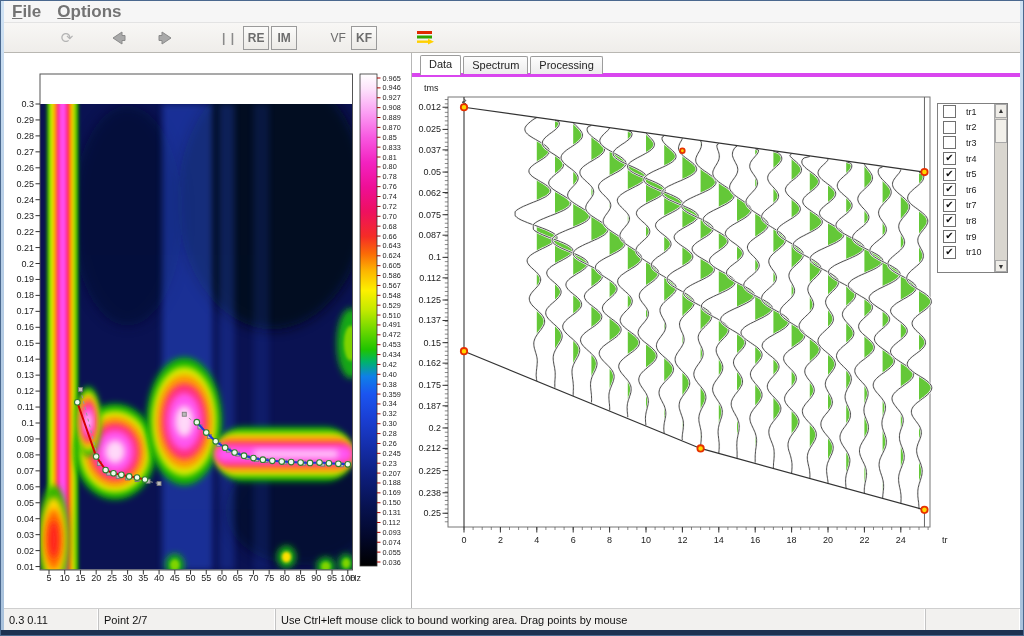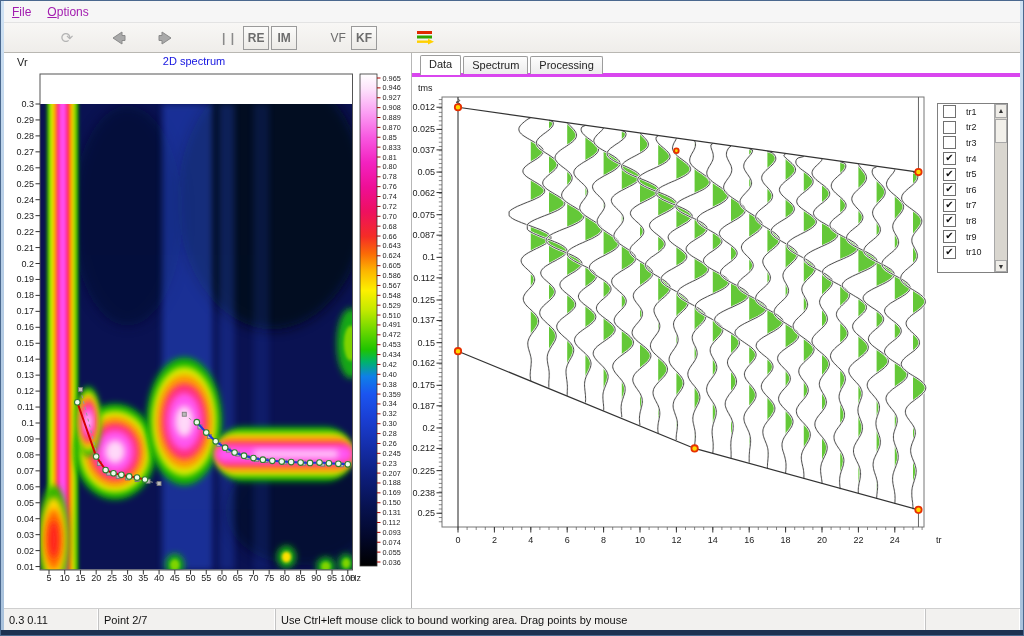--- a/index.html
+++ b/index.html
@@ -7,21 +7,21 @@
          padding:0 3px;background:linear-gradient(#cfe2f4,#b9d0e8 30%,#a9c2dc);display:flex;flex-direction:column;overflow:hidden;}
   .titlebar{height:29px;display:flex;align-items:center;position:relative;}
   .app-icon{width:16px;height:16px;margin:0 5px 0 4px;}
   .title{font-size:12px;color:#111;letter-spacing:.2px;}
   .winbtns{position:absolute;top:-1px;right:6px;display:flex;}
   .wbtn{width:29px;height:19px;display:flex;align-items:center;justify-content:center;
         border:1px solid #3f5a78;border-top:none;background:linear-gradient(#fdfdfd,#d9e6f2 45%,#bdd2e6);cursor:default;}
   .wbtn.min{border-radius:0 0 0 3px;}
   .wbtn.close{width:45px;background:linear-gradient(#e8a498,#d66a50 45%,#bc3f24);border-color:#7c2012;border-radius:0 0 3px 0;}
   .menubar{height:21px;background:#f6f6f6;display:flex;align-items:center;border-bottom:1px solid #e3e3e3;}
-  .menuitem{display:inline-block;padding:2px 8px;font-size:12px;color:#a21caf;}
+  .menuitem{display:inline-block;padding:2px 8px;font-size:17px;color:#737373;font-weight:bold;}
   .menuitem::first-letter{text-decoration:underline;}
   .toolbar{height:29px;background:linear-gradient(#f8f7f5,#efedea);border-bottom:1px solid #b9b7b2;
            display:flex;align-items:center;}
   .tbtn{display:flex;align-items:center;justify-content:center;width:26px;height:24px;margin:0 2px;}
   .tbtn.refresh{margin-left:50px;color:#b4b4b4;font-size:15px;}
   .tbtn.nav{margin-left:22px;}
   .tlabel{color:#8a8a8a;font-size:12px;font-weight:bold;margin-left:40px;letter-spacing:1px;}
   .tbox{display:flex;align-items:center;justify-content:center;min-width:24px;height:22px;margin:0 1px;
         border:1px solid #9a9a9a;background:linear-gradient(#fbfbfa,#eceae6);font-size:12px;font-weight:bold;color:#6d6d6d;}
   .tflat{display:flex;align-items:center;justify-content:center;min-width:24px;height:22px;margin-left:28px;
@@ -32,21 +32,21 @@
   .lp-header{height:17px;position:relative;}
   .vr{position:absolute;left:13px;top:3px;font-size:11px;color:#222;}
   .sp-title{position:absolute;left:0;width:380px;text-align:center;top:2px;font-size:11px;color:#1414e0;}
   .right-panel{flex:1;position:relative;background:#fff;}
   .tabbar{height:20px;display:flex;align-items:flex-end;padding-left:8px;border-bottom:4px solid #d946ef;position:relative;}
   .tab{font-size:11px;color:#222;padding:2px 8px 3px 8px;border:1px solid #9c9c9c;border-bottom:none;
        background:linear-gradient(#fdfdfd,#ececec);margin-right:2px;border-radius:2px 2px 0 0;position:relative;top:1px;}
   .tab.active{background:#fff;padding-bottom:5px;top:2px;z-index:2;}
   .tabpage{position:relative;height:508px;}
   #spectrum{position:absolute;left:1px;top:17px;}
-  #gather{position:absolute;left:0;top:2px;}
+  #gather{position:absolute;left:6px;top:2px;}
   #tracebox{position:absolute;top:26px;right:12px;width:69px;height:168px;border:1px solid #808080;background:#fff;}
   .trow{display:flex;align-items:center;height:15.6px;padding-left:5px;}
   .cb{width:11px;height:11px;border:1px solid #707070;background:#fff;font-size:10px;line-height:10px;
       text-align:center;color:#111;flex:0 0 auto;}
   .tlbl{font-size:9px;color:#222;margin-left:10px;}
   .sb{position:absolute;top:0;right:0;width:12px;height:100%;background:#d9d6cf;border-left:1px solid #a8a8a8;}
   .sbbtn{height:12px;font-size:7px;line-height:12px;text-align:center;color:#333;background:#efede8;border:1px solid #a8a8a8;}
   .sbthumb{height:22px;background:#f2f0ea;border:1px solid #a8a8a8;margin-top:1px;}
   .sbdown{position:absolute;bottom:0;width:100%;box-sizing:border-box;}
   .statusbar{height:21px;background:#f2f1ef;border-top:1px solid #cfcfcf;display:flex;align-items:stretch;font-size:11px;color:#111;}
@@ -90,24 +90,20 @@
         <rect x="1" y="1" width="15" height="3" fill="#e02800"></rect>
         <rect x="1" y="5.5" width="15" height="3" fill="#2fa400"></rect>
         <rect x="1" y="10.5" width="11" height="2.4" fill="#ffd000"></rect>
         <polygon points="12,8.8 18,11.7 12,14.6" fill="#ffd000"></polygon>
       </svg>
     </span>
   </div>
 
   <div class="content">
     <div class="left-panel">
-      <div class="lp-header">
-        <span class="vr">Vr</span>
-        <span class="sp-title">2D spectrum</span>
-      </div>
       <div id="spectrum"><svg width="405" height="512" viewBox="0 0 405 512">
             <defs>
               <linearGradient id="cbG" x1="0" y1="0" x2="0" y2="1">
                 <stop offset="0%" stop-color="#ffffff"></stop>
                 <stop offset="3%" stop-color="#fde3fb"></stop>
                 <stop offset="8%" stop-color="#fb9df3"></stop>
                 <stop offset="13%" stop-color="#f857e0"></stop>
                 <stop offset="18%" stop-color="#f322c0"></stop>
                 <stop offset="23%" stop-color="#ef0e96"></stop>
                 <stop offset="28%" stop-color="#ee105f"></stop>

